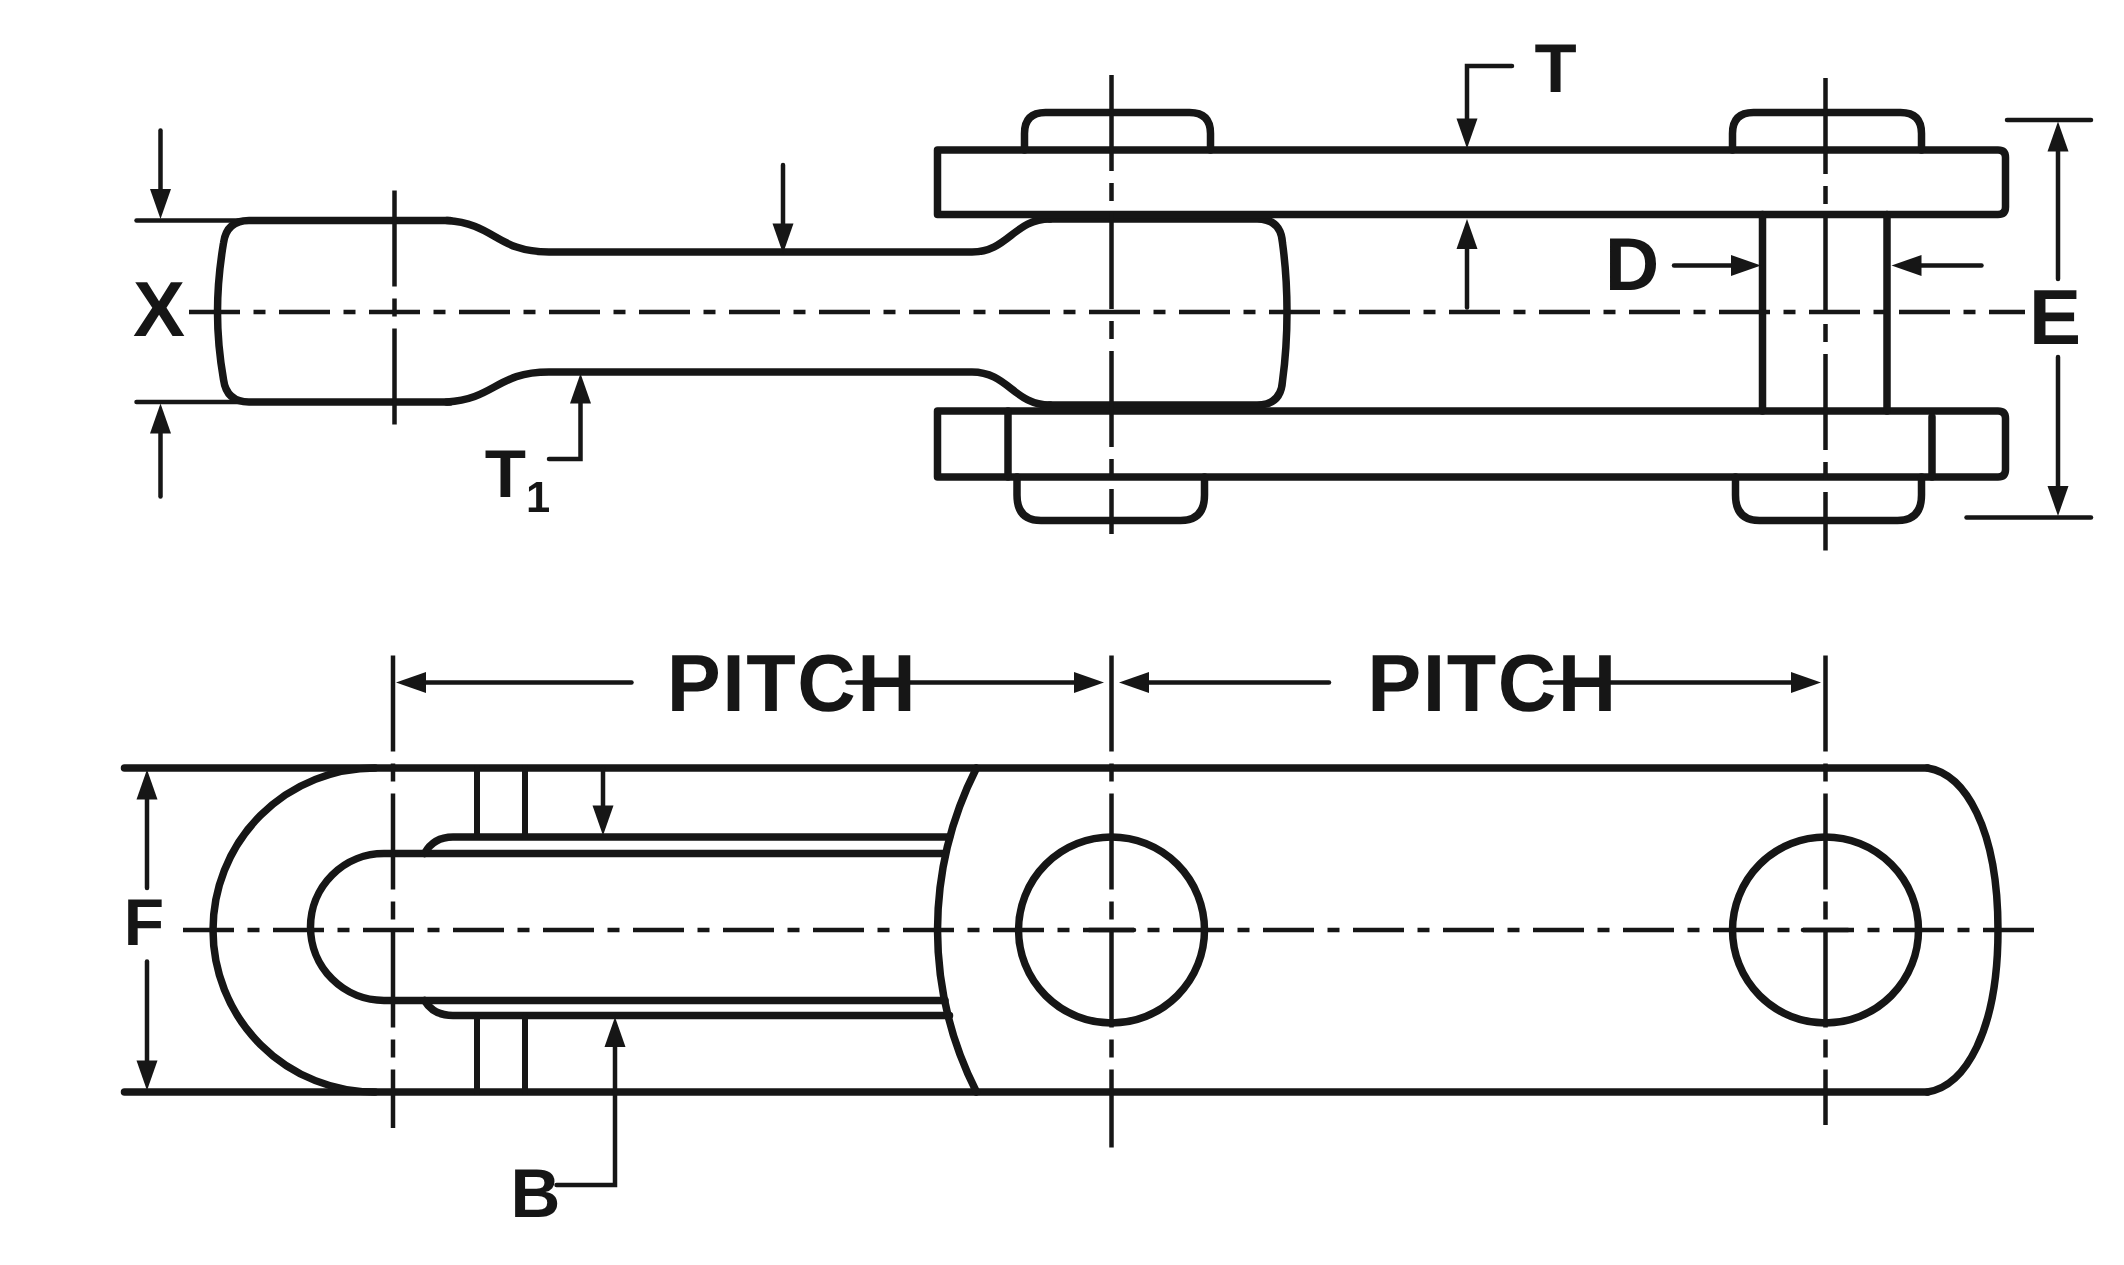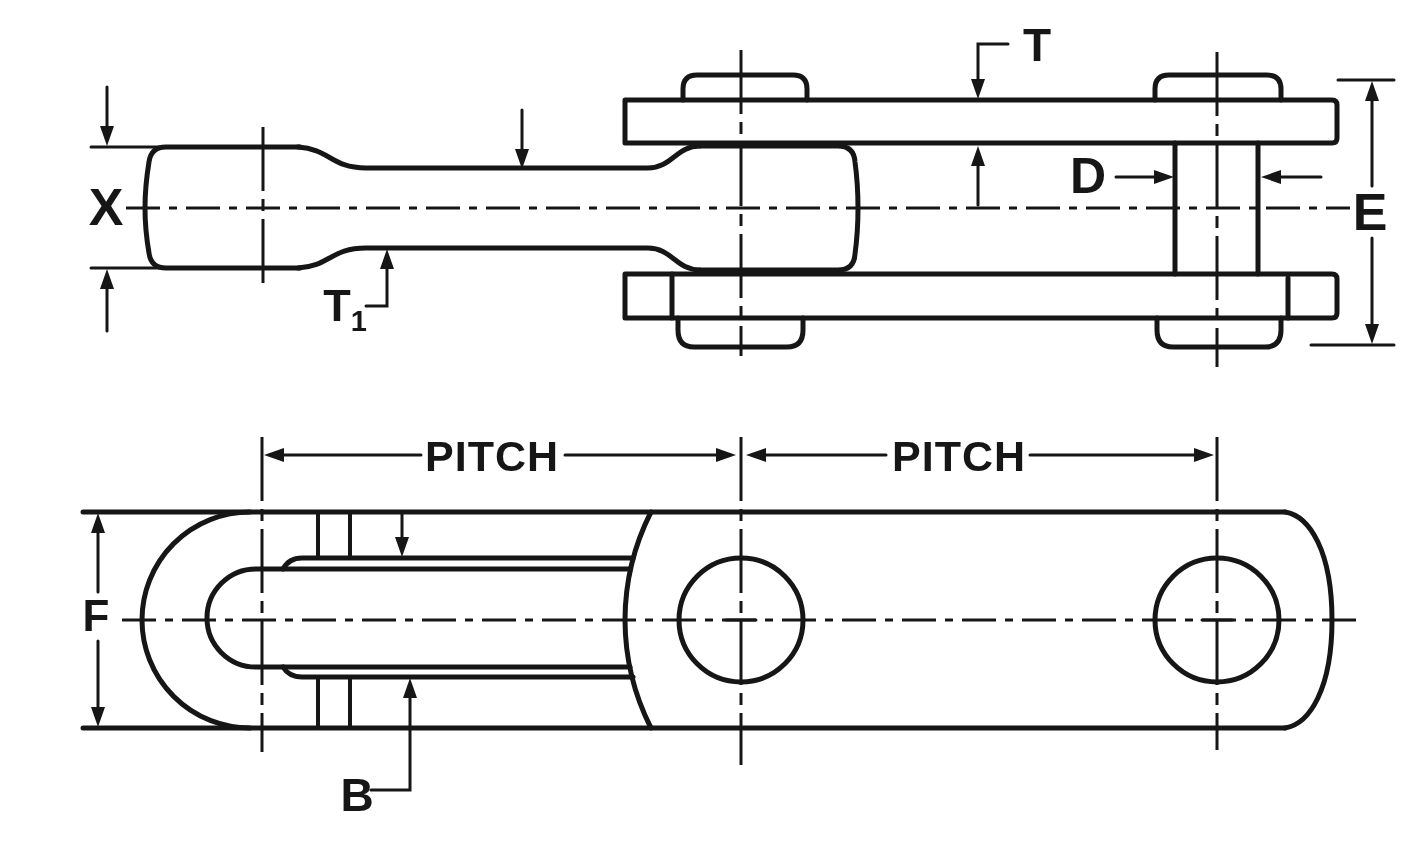--- a/index.html
+++ b/index.html
@@ -11,21 +11,21 @@
        font-weight:bold;color:#161616;white-space:nowrap;line-height:1;
        -webkit-user-select:none;user-select:none;}
   .lbl-x{font-size:52px;}
   .lbl-t{font-size:46px;}
   .lbl-t1{font-size:45px;}
   .lbl-t1 .sub{font-size:29px;vertical-align:-10px;}
   .lbl-d{font-size:50px;}
   .lbl-e{font-size:52px;}
   .lbl-f{font-size:44px;}
   .lbl-b{font-size:46px;}
-  .lbl-pitch{font-size:43px;letter-spacing:1px;}
+  .lbl-pitch{font-size:54px;letter-spacing:1px;margin-left:36px;}
   .outline{fill:none;stroke:#161616;stroke-width:5;stroke-linecap:round;stroke-linejoin:round;}
   .thin{fill:none;stroke:#161616;stroke-width:4;stroke-linecap:round;}
   .dim{fill:none;stroke:#161616;stroke-width:3;stroke-linecap:round;}
   .cl{fill:none;stroke:#161616;stroke-width:3;stroke-linecap:butt;
       stroke-dasharray:34 9 8 9;}
   .clv{fill:none;stroke:#161616;stroke-width:3;stroke-linecap:butt;
       stroke-dasharray:64 8 12 8;}
   .ah{fill:#161616;stroke:none;}
 </style>
 </head>
@@ -162,21 +162,21 @@
   <g>
     <path class="dim" d="M 402,512 V 539"></path>
     <polygon class="ah" points="402,557 395,537 409,537"></polygon>
     <path class="dim" d="M 371,790 H 410 V 696"></path>
     <polygon class="ah" points="410,678 403,698 417,698"></polygon>
   </g>
 </svg>
 
 <div class="lbl lbl-x" style="left:106px;top:207px;">X</div>
 <div class="lbl lbl-t" style="left:1037px;top:45px;">T</div>
-<div class="lbl lbl-t1" style="left:345px;top:309px;"><span>T</span><span class="sub">1</span></div>
+<div class="lbl lbl-t1" style="left:345px;top:320px;"><span>T</span><span class="sub">1</span></div>
 <div class="lbl lbl-d" style="left:1088px;top:176px;">D</div>
 <div class="lbl lbl-e" style="left:1370px;top:212px;">E</div>
 <div class="lbl lbl-f" style="left:96px;top:616px;">F</div>
 <div class="lbl lbl-b" style="left:357px;top:795px;">B</div>
 <div class="lbl lbl-pitch" style="left:492px;top:456px;">PITCH</div>
 <div class="lbl lbl-pitch" style="left:959px;top:456px;">PITCH</div>
 
 </div>
 
 </body></html>

